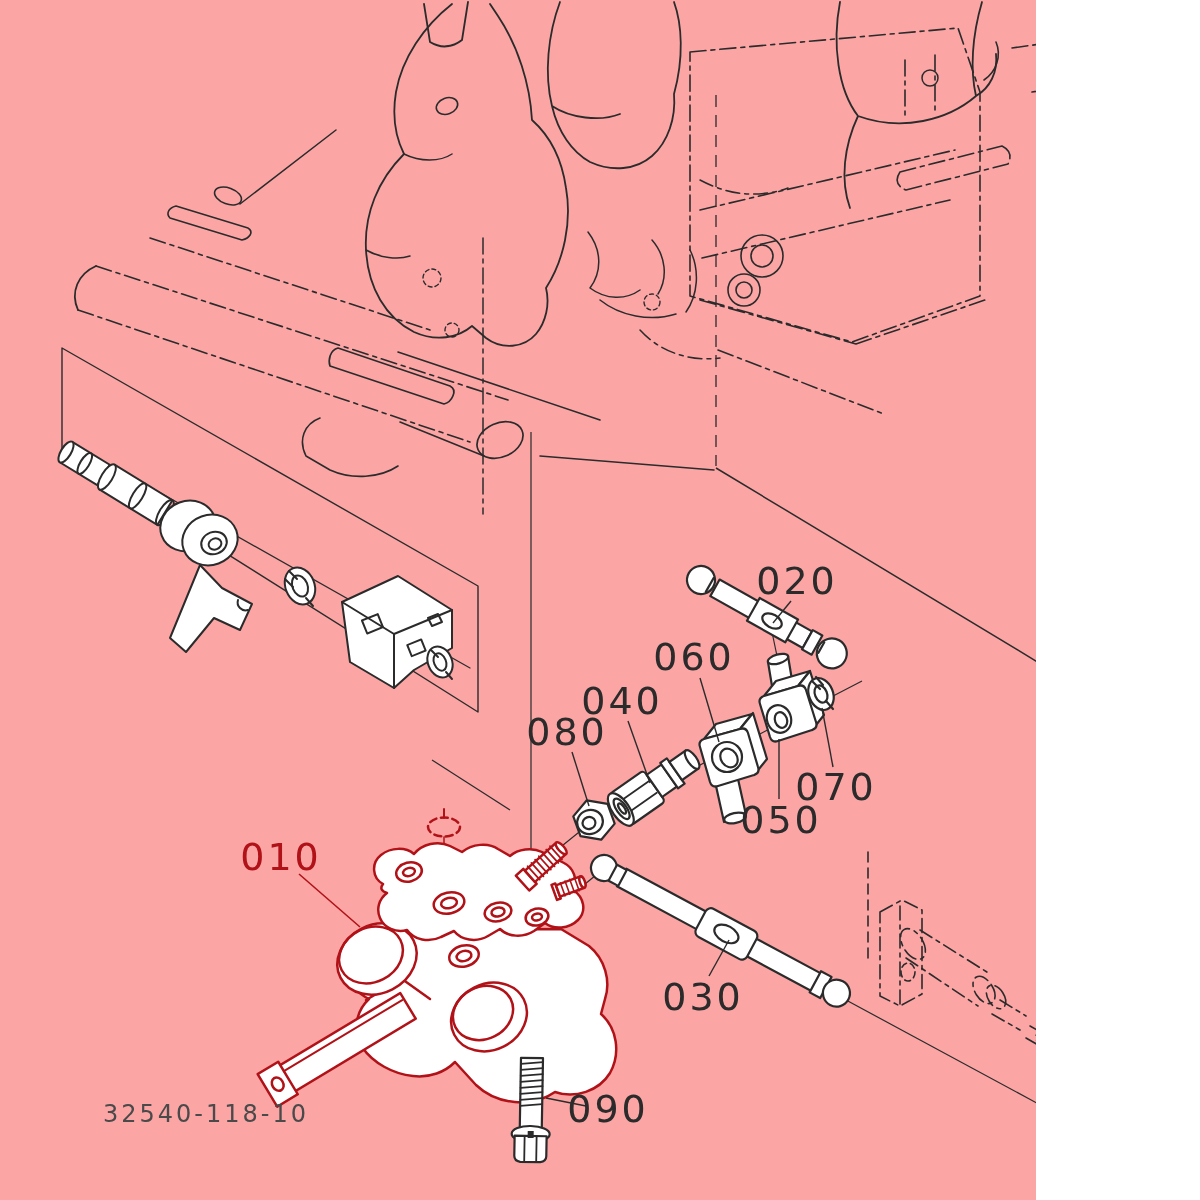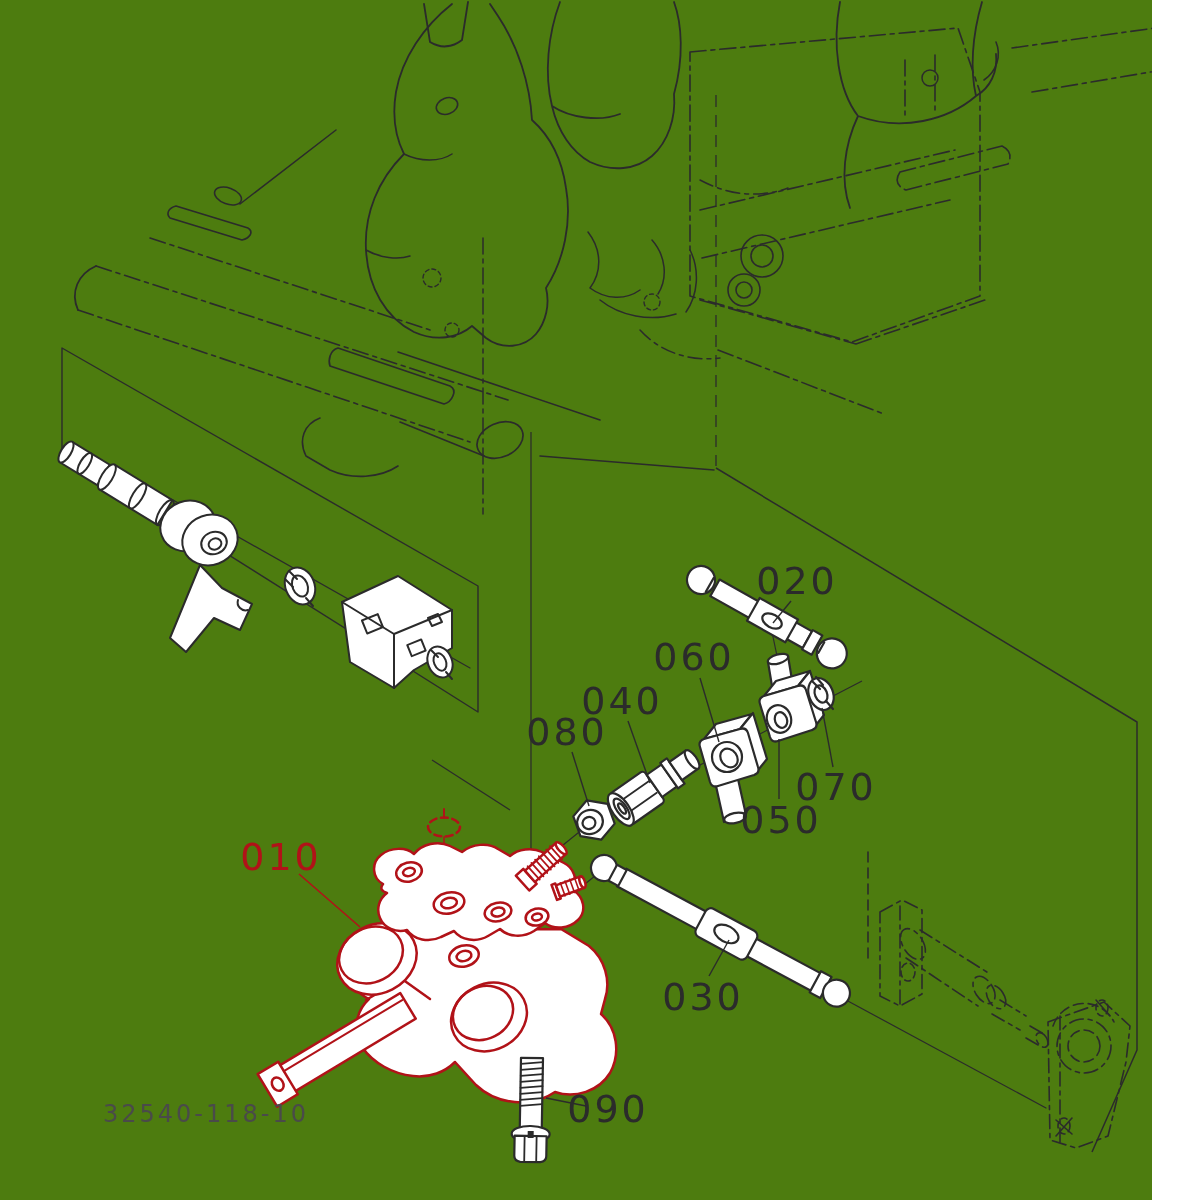--- a/index.html
+++ b/index.html
@@ -1,16 +1,16 @@
 <!DOCTYPE html>
 <html><head>
 <meta charset="utf-8">
 <style>
   html,body{margin:0;padding:0;background:#ffffff;}
-  .stage{width:1152px;height:1200px;position:relative;background:#4d7c0f;overflow:hidden;}
+  .stage{width:1036px;height:1200px;position:relative;background:#fca5a5;overflow:hidden;}
   svg{display:block;}
   text{font-family:"DejaVu Sans", sans-serif;}
   .callout{font-size:38px;letter-spacing:3px;fill:#2b2b2b;}
   .callout-red{fill:#b11218;}
   .drawnum{font-size:24px;letter-spacing:3px;fill:#4a4a4a;}
 </style>
 </head>
 <body>
 
 <div class="stage">

